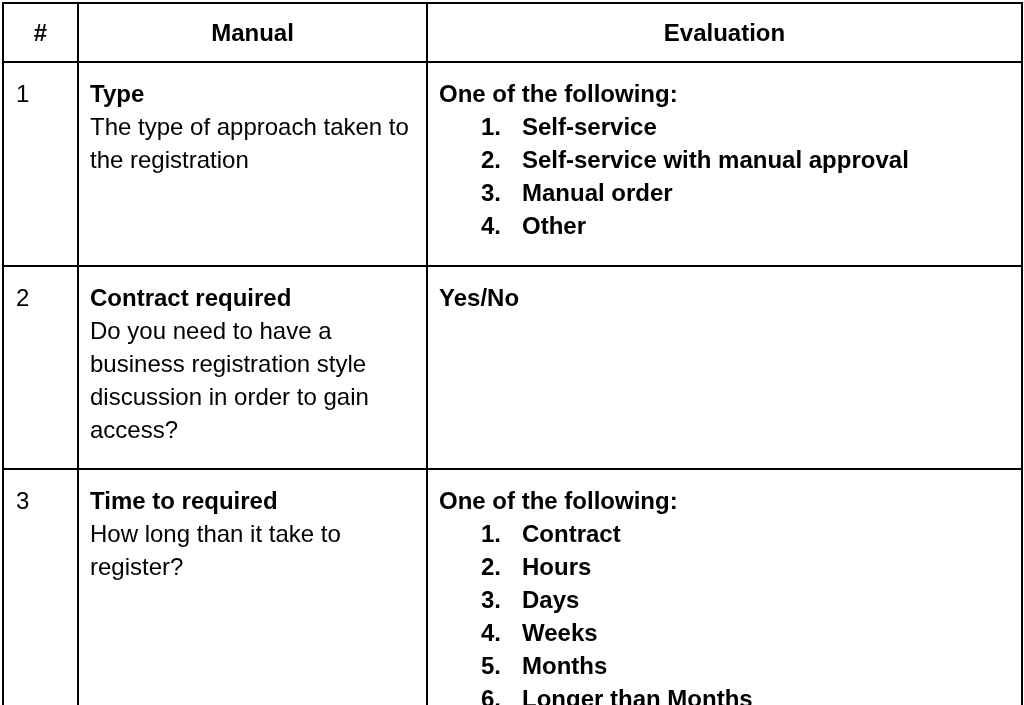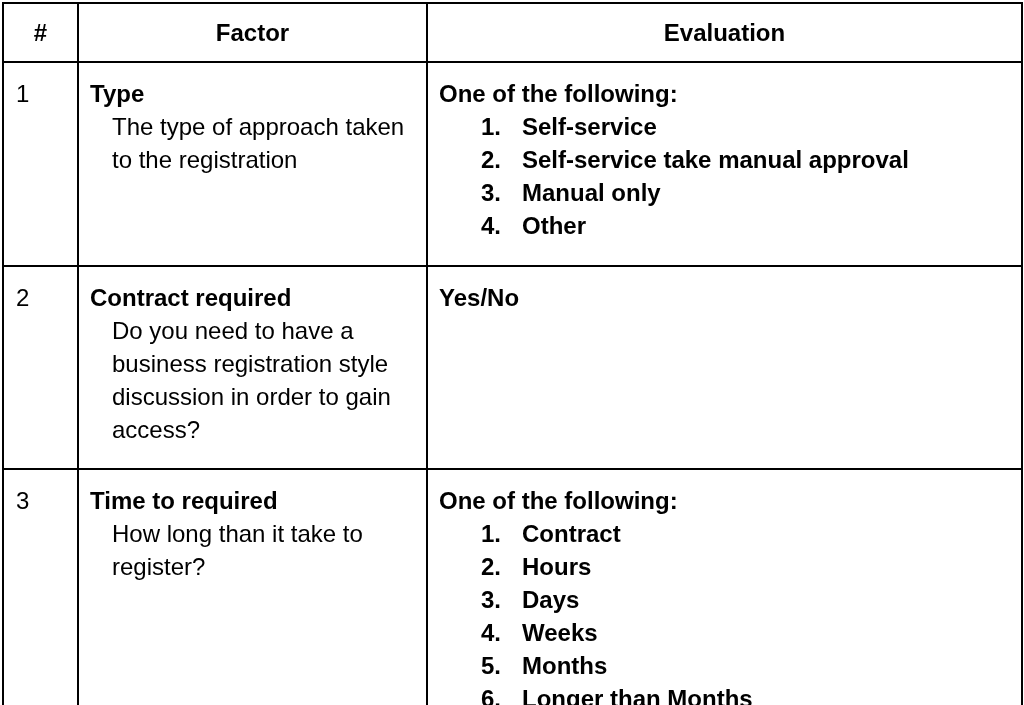--- a/index.html
+++ b/index.html
@@ -53,21 +53,20 @@
     .cell-eval {
       padding: 14px 10px 0 11px !important;
       font-weight: bold;
     }
     .factor-title {
       font-weight: bold;
       display: block;
     }
     .factor-desc {
       display: block;
-      margin-left: 22px;
     }
     ol.options {
       margin: 0;
       padding: 0;
       list-style: none;
     }
     ol.options li {
       display: flex;
       padding-left: 42px;
     }
@@ -81,46 +80,46 @@
 
 <table class="factors">
   <colgroup>
     <col class="c-num">
     <col class="c-factor">
     <col class="c-eval">
   </colgroup>
   <thead>
     <tr class="hdr">
       <th>#</th>
-      <th>Factor</th>
+      <th>Manual</th>
       <th>Evaluation</th>
     </tr>
   </thead>
   <tbody>
 
     <tr class="r1">
       <td class="cell-num">1</td>
       <td class="cell-factor">
         <span class="factor-title">Type</span>
         <span class="factor-desc">The type of approach taken to the registration</span>
       </td>
       <td class="cell-eval">
         <div>One of the following:</div>
         <ol class="options">
           <li>
               <span class="idx">1.</span>
               <span>Self-service</span>
             </li>
           <li>
               <span class="idx">2.</span>
-              <span>Self-service take manual approval</span>
+              <span>Self-service with manual approval</span>
             </li>
           <li>
               <span class="idx">3.</span>
-              <span>Manual only</span>
+              <span>Manual order</span>
             </li>
           <li>
               <span class="idx">4.</span>
               <span>Other</span>
             </li>
         </ol>
       </td>
     </tr>
 
     <tr class="r2">

